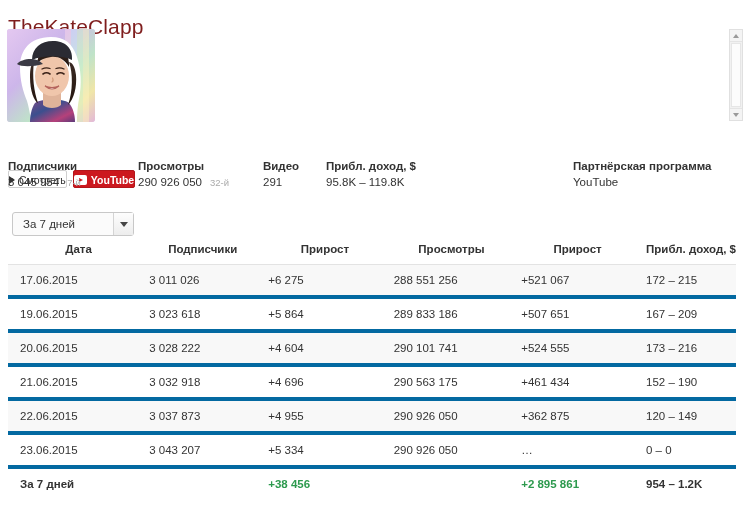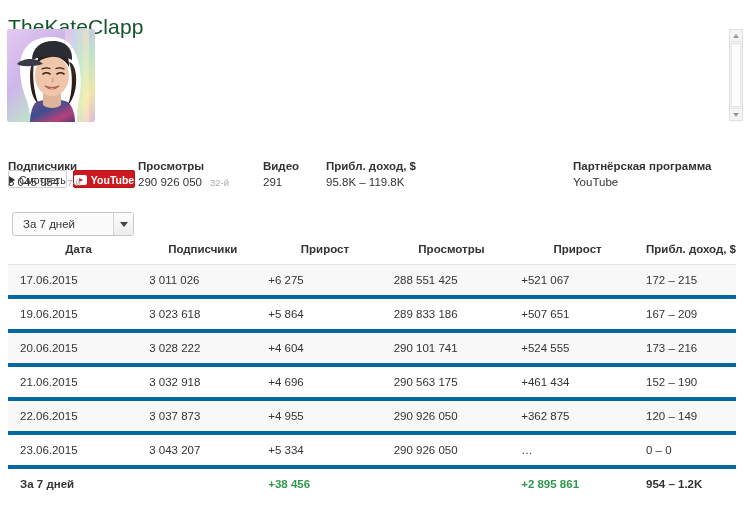--- a/index.html
+++ b/index.html
@@ -23,21 +23,21 @@
     box-sizing: border-box;
   }
 
   
   .channel-title {
     position: absolute;
     left: 8px;
     top: 14px;
     font-size: 21px;
     font-weight: 400;
-    color: #14532d;
+    color: #7f1d1d;
     letter-spacing: 0.1px;
     line-height: 26px;
     white-space: nowrap;
   }
 
   
   .avatar {
     position: absolute;
     left: 7px;
     top: 29px;
@@ -426,21 +426,21 @@
         <th class="c-views">Просмотры</th>
         <th class="c-vgrow">Прирост</th>
         <th class="c-income">Прибл. доход, $</th>
       </tr>
     </thead>
     <tbody id="table-body">
         <tr>
           <td>17.06.2015</td>
           <td>3 011 026</td>
           <td class="growth">+6 275</td>
-          <td>288 551 425</td>
+          <td>288 551 256</td>
           <td class="vgrowth">+521 067</td>
           <td>172 – 215</td>
         </tr>
         <tr>
           <td>19.06.2015</td>
           <td>3 023 618</td>
           <td class="growth">+5 864</td>
           <td>289 833 186</td>
           <td class="vgrowth">+507 651</td>
           <td>167 – 209</td>

